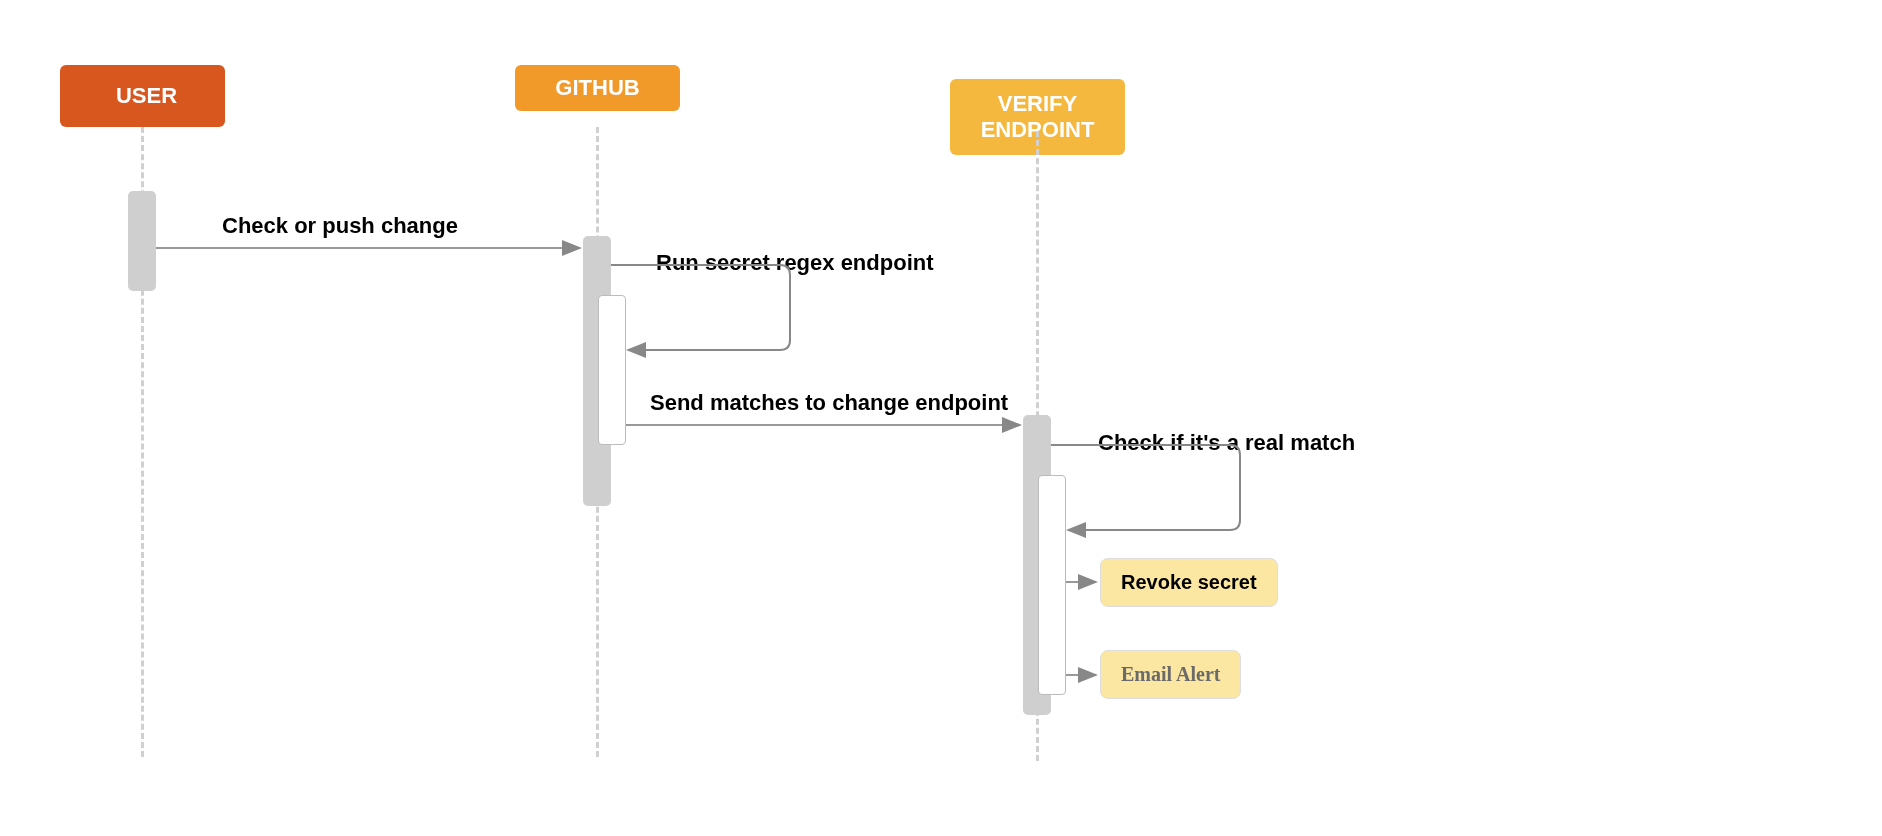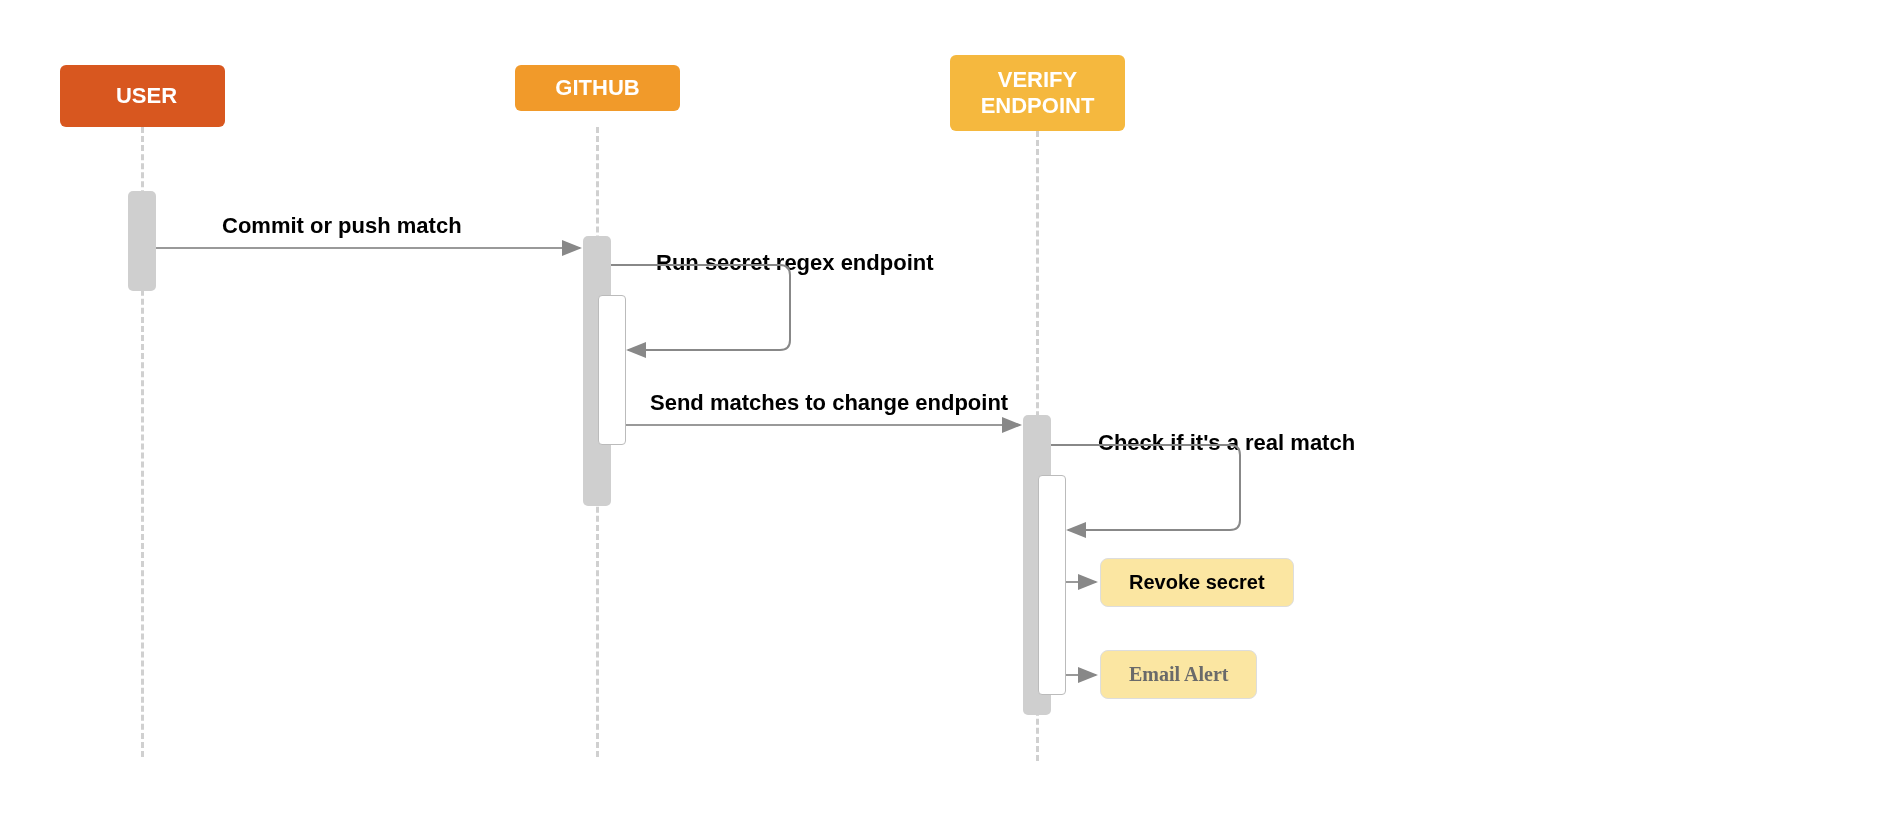--- a/index.html
+++ b/index.html
@@ -18,21 +18,21 @@
       text-align: center;
       display: flex;
       align-items: center;
       justify-content: center;
       border-radius: 6px;
       padding: 12px 24px;
       line-height: 1.2;
     }
     .user-box { background: #d8571f; }
     .github-box { background: #f19a2a; }
-    .verify-box { background: #f5b83e; }
+    .verify-box { background: #f5b83e; margin-top: 24px; }
     .lifeline {
       position: absolute;
       width: 0;
       border-left: 3px dashed #d0d0d0;
     }
     .activation {
       position: absolute;
       background: #cfcfcf;
       border-radius: 5px;
     }
@@ -49,21 +49,21 @@
       color: #000;
       white-space: nowrap;
     }
     .action-box {
       position: absolute;
       background: #fbe6a2;
       border: 1px solid #ddd;
       border-radius: 8px;
       font-size: 20px;
       font-weight: bold;
-      padding: 12px 28px;
+      padding: 12px 20px;
       text-align: center;
     }
     .action-box.muted { color: #6a6a6a; }
     svg.overlay {
       position: absolute;
       top: 0; left: 0;
       width: 1882px; height: 836px;
       pointer-events: none;
     }
   </style>
@@ -81,21 +81,21 @@
 <div class="lifeline" style="left:1036px; top:131px; height:630px;"></div>
 
 <div class="activation" style="left:128px; top:191px; width:28px; height:100px;"></div>
 
 <div class="activation" style="left:583px; top:236px; width:28px; height:270px;"></div>
 <div class="activation-white" style="left:598px; top:295px; width:28px; height:150px;"></div>
 
 <div class="activation" style="left:1023px; top:415px; width:28px; height:300px;"></div>
 <div class="activation-white" style="left:1038px; top:475px; width:28px; height:220px;"></div>
 
-<div class="message-label" style="left:222px; top:213px;">Commit or push match</div>
+<div class="message-label" style="left:222px; top:213px;">Check or push change</div>
 
 <div class="message-label" style="left:656px; top:250px;">Run secret regex endpoint</div>
 
 <div class="message-label" style="left:650px; top:390px;">Send matches to change endpoint</div>
 
 <div class="message-label" style="left:1098px; top:430px;">Check if it's a real match</div>
 
 <div class="action-box" style="left:1100px; top:558px;">Revoke secret</div>
 
 <div class="action-box muted" style="left:1100px; top:650px;font-family:Liberation Serif, serif;">Email Alert</div>

